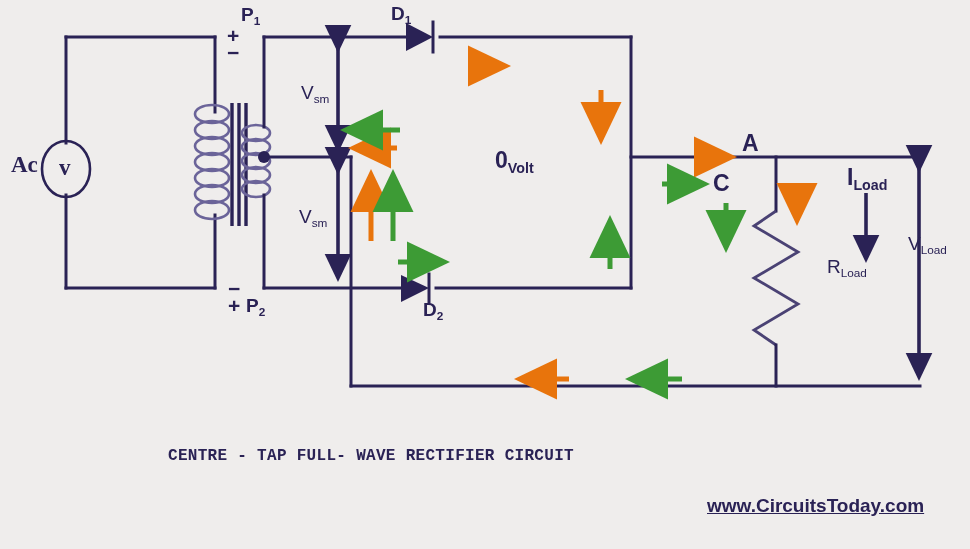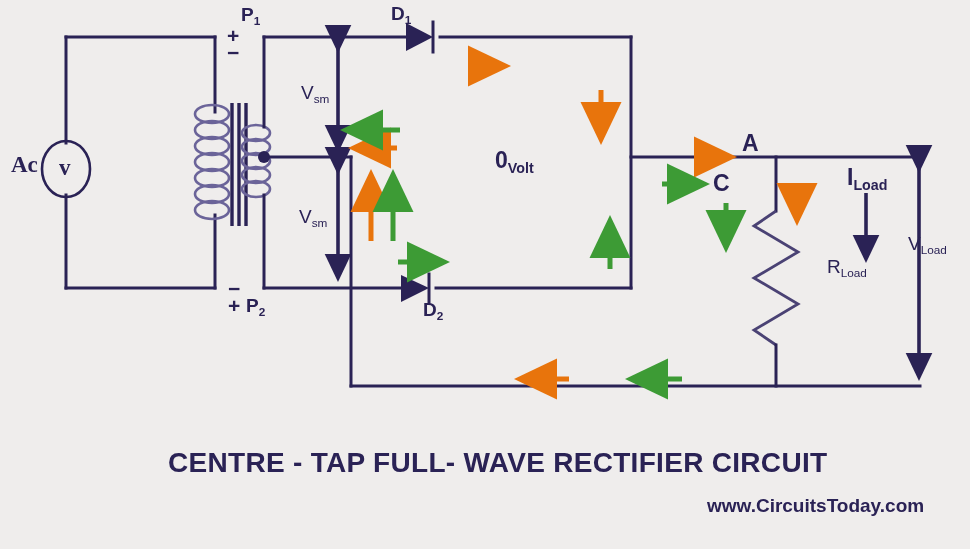--- a/index.html
+++ b/index.html
@@ -85,30 +85,31 @@
     font-size: 21px;
     font-weight: 700;
     line-height: 0.82;
     text-align: center;
     font-family: "Liberation Sans", sans-serif;
   }
   .title {
     position: absolute;
     color: #2a2255;
     font-weight: 700;
-    font-size: 28px;
+    font-size: 16px;
     letter-spacing: 0.3px;
-    font-family: Liberation Sans, sans-serif;
+    font-family: Liberation Mono, monospace;
   }
   .watermark {
     position: absolute;
     color: #2a2255;
     font-weight: 700;
     font-size: 19px;
     font-family: "Liberation Sans", sans-serif;
+    text-decoration: underline;
   }
 </style>
 </head>
 <body>
 
 <div id="canvas">
 
   <svg class="diagram" viewBox="0 0 970 549">
     <defs>
       <marker id="ar-orange" markerWidth="9" markerHeight="9" refX="7.2" refY="4.5" orient="auto">

